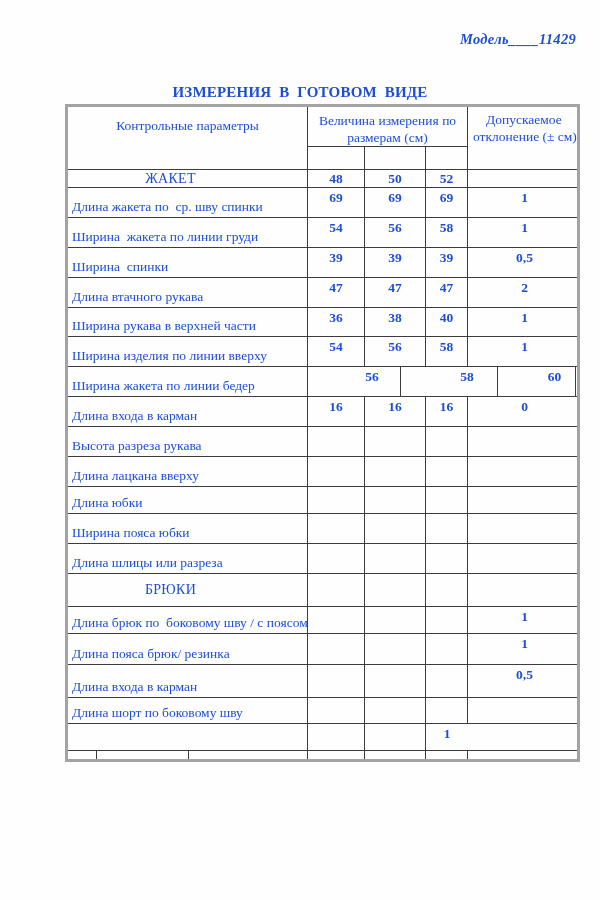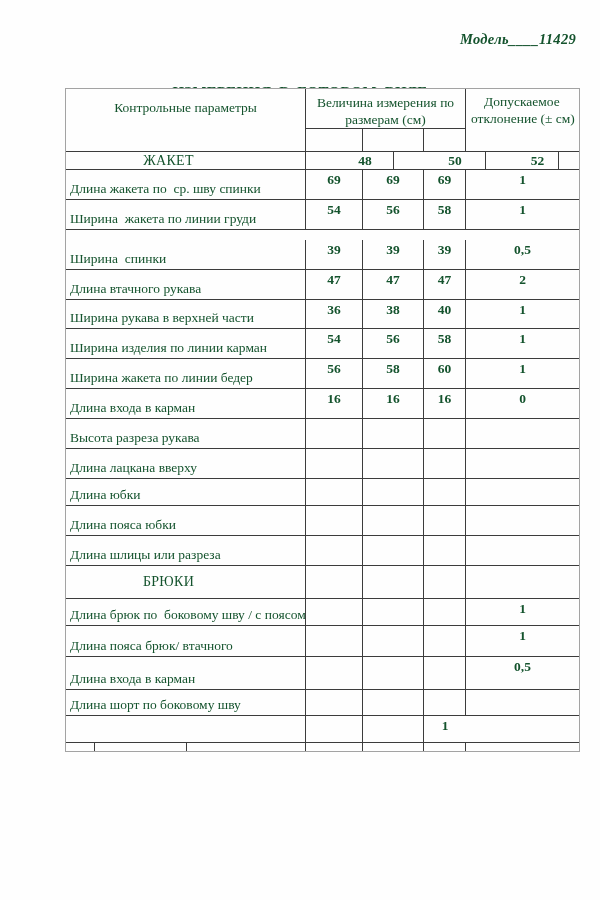--- a/index.html
+++ b/index.html
@@ -1,34 +1,34 @@
 <!DOCTYPE html>
 <html><head>
 <meta charset="utf-8">
 <style>
   html,body { margin:0; padding:0; }
   body { background:#ffffff; }
   .page {
     position:relative; width:600px; height:900px; background:#fefefe;
-    font-family:"Liberation Serif","DejaVu Serif",serif; color:#14532d;
+    font-family:"Liberation Serif","DejaVu Serif",serif; color:#1d4ed8;
     overflow:hidden;
   }
   .model {
     position:absolute; top:31px; right:24px;
     font-weight:bold; font-style:italic; font-size:14.5px;
     letter-spacing:0.3px; white-space:pre;
   }
   .title {
     position:absolute; top:52px; left:0; width:100%;
     text-align:center; font-weight:bold; font-size:15px; line-height:16px;
     white-space:pre; letter-spacing:0.2px;
   }
   .mtable {
-    position:absolute; left:65px; top:88px; width:515px;
-    border:1px solid #a3a3a3; box-sizing:border-box; background:#fefefe;
+    position:absolute; left:65px; top:104px; width:515px;
+    border:3px solid #a3a3a3; box-sizing:border-box; background:#fefefe;
   }
   .cell { border-right:1px solid #3c3c3c; box-sizing:border-box; overflow:hidden; }
   .hdr {
     display:grid; grid-template-columns:240px 160px 113px;
     height:62px; border-bottom:1px solid #3c3c3c;
   }
   .hdr > .cell:last-child { border-right:none; }
   .hdr-params { text-align:center; padding-top:11px; font-size:13.5px; }
   .hdr-sizes { display:flex; flex-direction:column; }
   .hdr-sizes-caption { flex:1; text-align:center; padding-top:5px; font-size:13.5px; line-height:17px; }
@@ -83,21 +83,21 @@
         <div class="hdr-sizes-sub">
           <div class="cell"></div>
           <div class="cell"></div>
           <div class="cell"></div>
         </div>
       </div>
       <div class="cell hdr-dev">Допускаемое отклонение (± см)</div>
     </div>
 
     <div>
-  <div class="row section" style="height: 18px; gap: 31px;">
+  <div class="row section" style="height: 18px;">
     <div class="cell label-cell">ЖАКЕТ</div>
     <div class="cell val">48</div>
     <div class="cell val">50</div>
     <div class="cell val">52</div>
     <div class="cell val"></div>
   </div>
 
   <div class="row" style="height: 30px;">
     <div class="cell label-cell">Длина жакета по  ср. шву спинки</div>
     <div class="cell val">69</div>
@@ -107,21 +107,21 @@
   </div>
 
   <div class="row" style="height: 30px;">
     <div class="cell label-cell">Ширина  жакета по линии груди</div>
     <div class="cell val">54</div>
     <div class="cell val">56</div>
     <div class="cell val">58</div>
     <div class="cell val">1</div>
   </div>
 
-  <div class="row" style="height: 30px; margin-top: 10px;">
+  <div class="row" style="height: 30px;">
     <div class="cell label-cell">Ширина  спинки</div>
     <div class="cell val">39</div>
     <div class="cell val">39</div>
     <div class="cell val">39</div>
     <div class="cell val">0,5</div>
   </div>
 
   <div class="row" style="height: 30px;">
     <div class="cell label-cell">Длина втачного рукава</div>
     <div class="cell val">47</div>
@@ -132,28 +132,28 @@
 
   <div class="row" style="height: 29px;">
     <div class="cell label-cell">Ширина рукава в верхней части</div>
     <div class="cell val">36</div>
     <div class="cell val">38</div>
     <div class="cell val">40</div>
     <div class="cell val">1</div>
   </div>
 
   <div class="row" style="height: 30px;">
-    <div class="cell label-cell">Ширина изделия по линии карман</div>
+    <div class="cell label-cell">Ширина изделия по линии вверху</div>
     <div class="cell val">54</div>
     <div class="cell val">56</div>
     <div class="cell val">58</div>
     <div class="cell val">1</div>
   </div>
 
-  <div class="row" style="height: 30px;">
+  <div class="row" style="height: 30px; gap: 36px;">
     <div class="cell label-cell">Ширина жакета по линии бедер</div>
     <div class="cell val">56</div>
     <div class="cell val">58</div>
     <div class="cell val">60</div>
     <div class="cell val">1</div>
   </div>
 
   <div class="row" style="height: 30px;">
     <div class="cell label-cell">Длина входа в карман</div>
     <div class="cell val">16</div>
@@ -182,21 +182,21 @@
 
   <div class="row" style="height: 27px;">
     <div class="cell label-cell">Длина юбки</div>
     <div class="cell val"></div>
     <div class="cell val"></div>
     <div class="cell val"></div>
     <div class="cell val"></div>
   </div>
 
   <div class="row" style="height: 30px;">
-    <div class="cell label-cell">Длина пояса юбки</div>
+    <div class="cell label-cell">Ширина пояса юбки</div>
     <div class="cell val"></div>
     <div class="cell val"></div>
     <div class="cell val"></div>
     <div class="cell val"></div>
   </div>
 
   <div class="row" style="height: 30px;">
     <div class="cell label-cell">Длина шлицы или разреза</div>
     <div class="cell val"></div>
     <div class="cell val"></div>
@@ -214,21 +214,21 @@
 
   <div class="row" style="height: 27px;">
     <div class="cell label-cell">Длина брюк по  боковому шву / с поясом</div>
     <div class="cell val"></div>
     <div class="cell val"></div>
     <div class="cell val"></div>
     <div class="cell val">1</div>
   </div>
 
   <div class="row" style="height: 31px;">
-    <div class="cell label-cell">Длина пояса брюк/ втачного</div>
+    <div class="cell label-cell">Длина пояса брюк/ резинка</div>
     <div class="cell val"></div>
     <div class="cell val"></div>
     <div class="cell val"></div>
     <div class="cell val">1</div>
   </div>
 
   <div class="row" style="height: 33px;">
     <div class="cell label-cell">Длина входа в карман</div>
     <div class="cell val"></div>
     <div class="cell val"></div>

